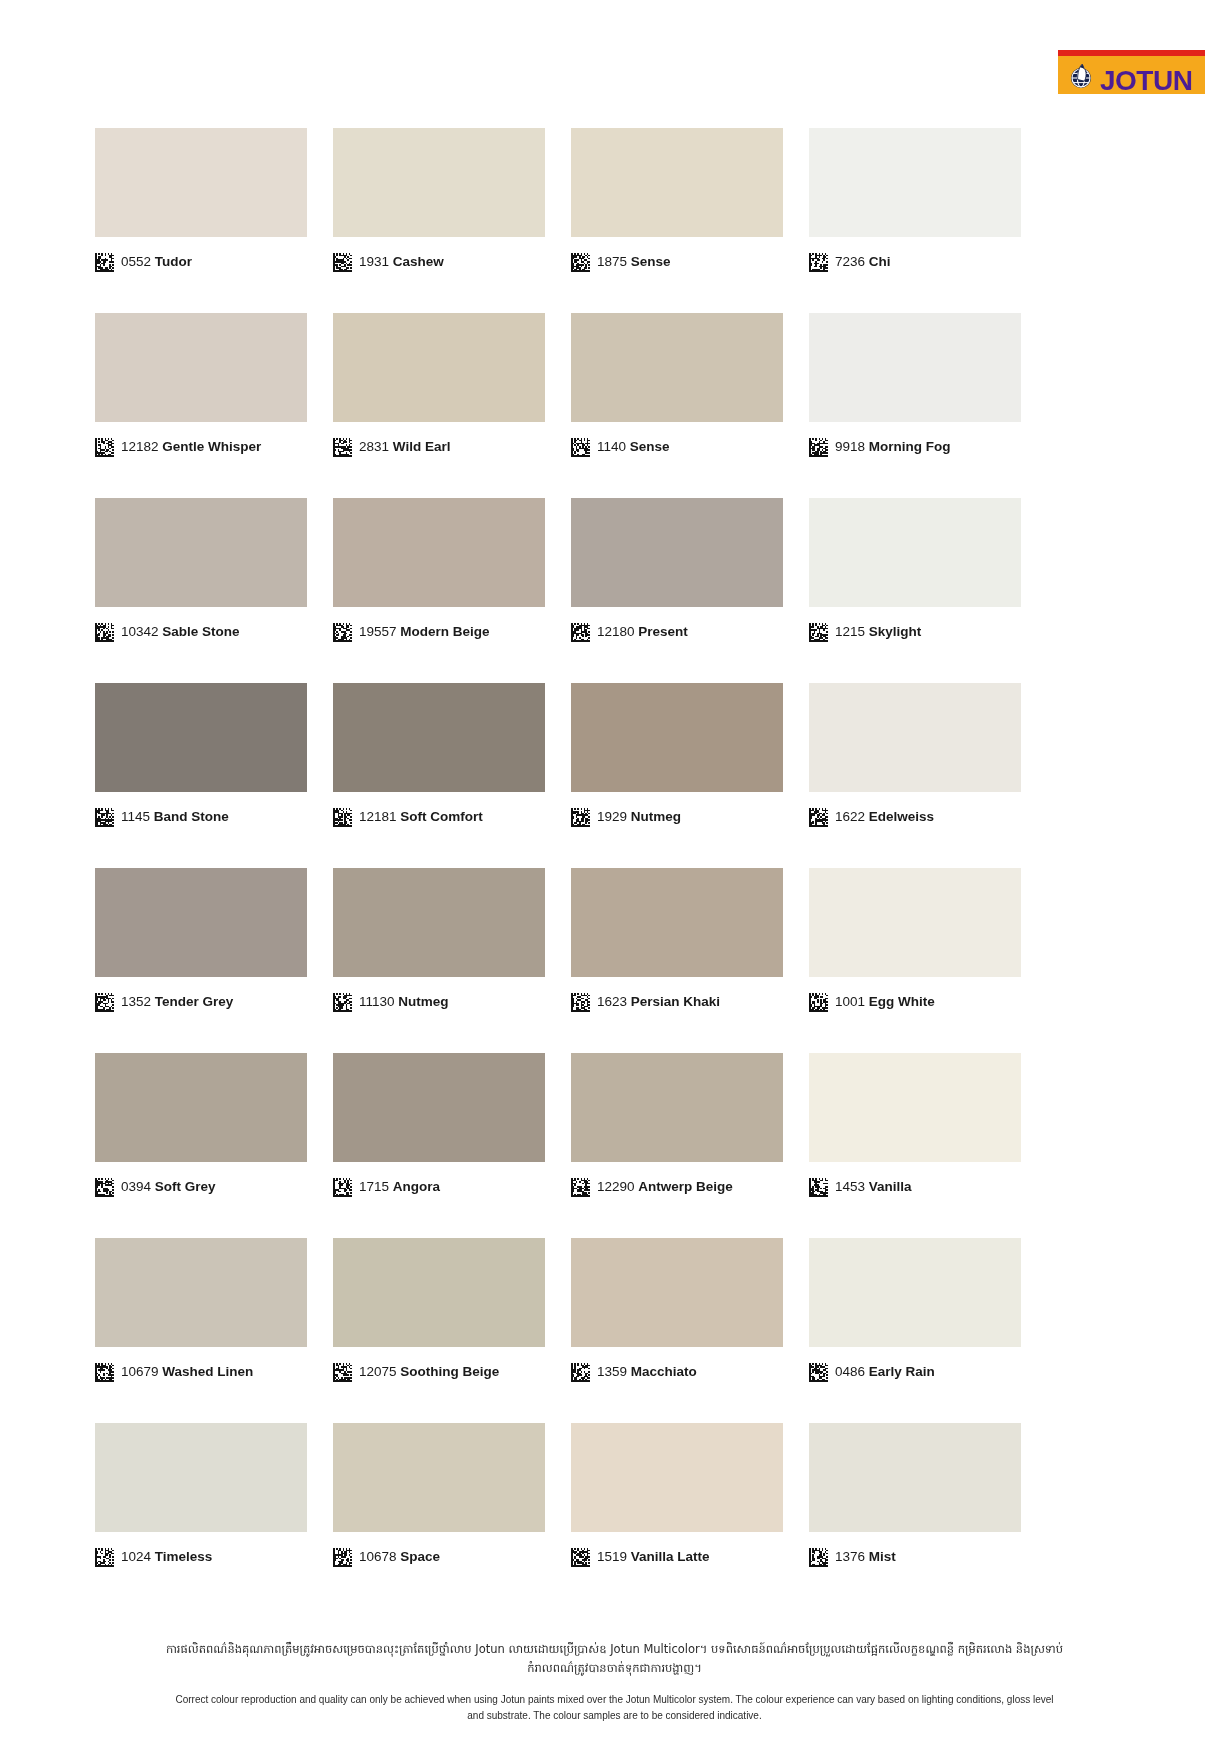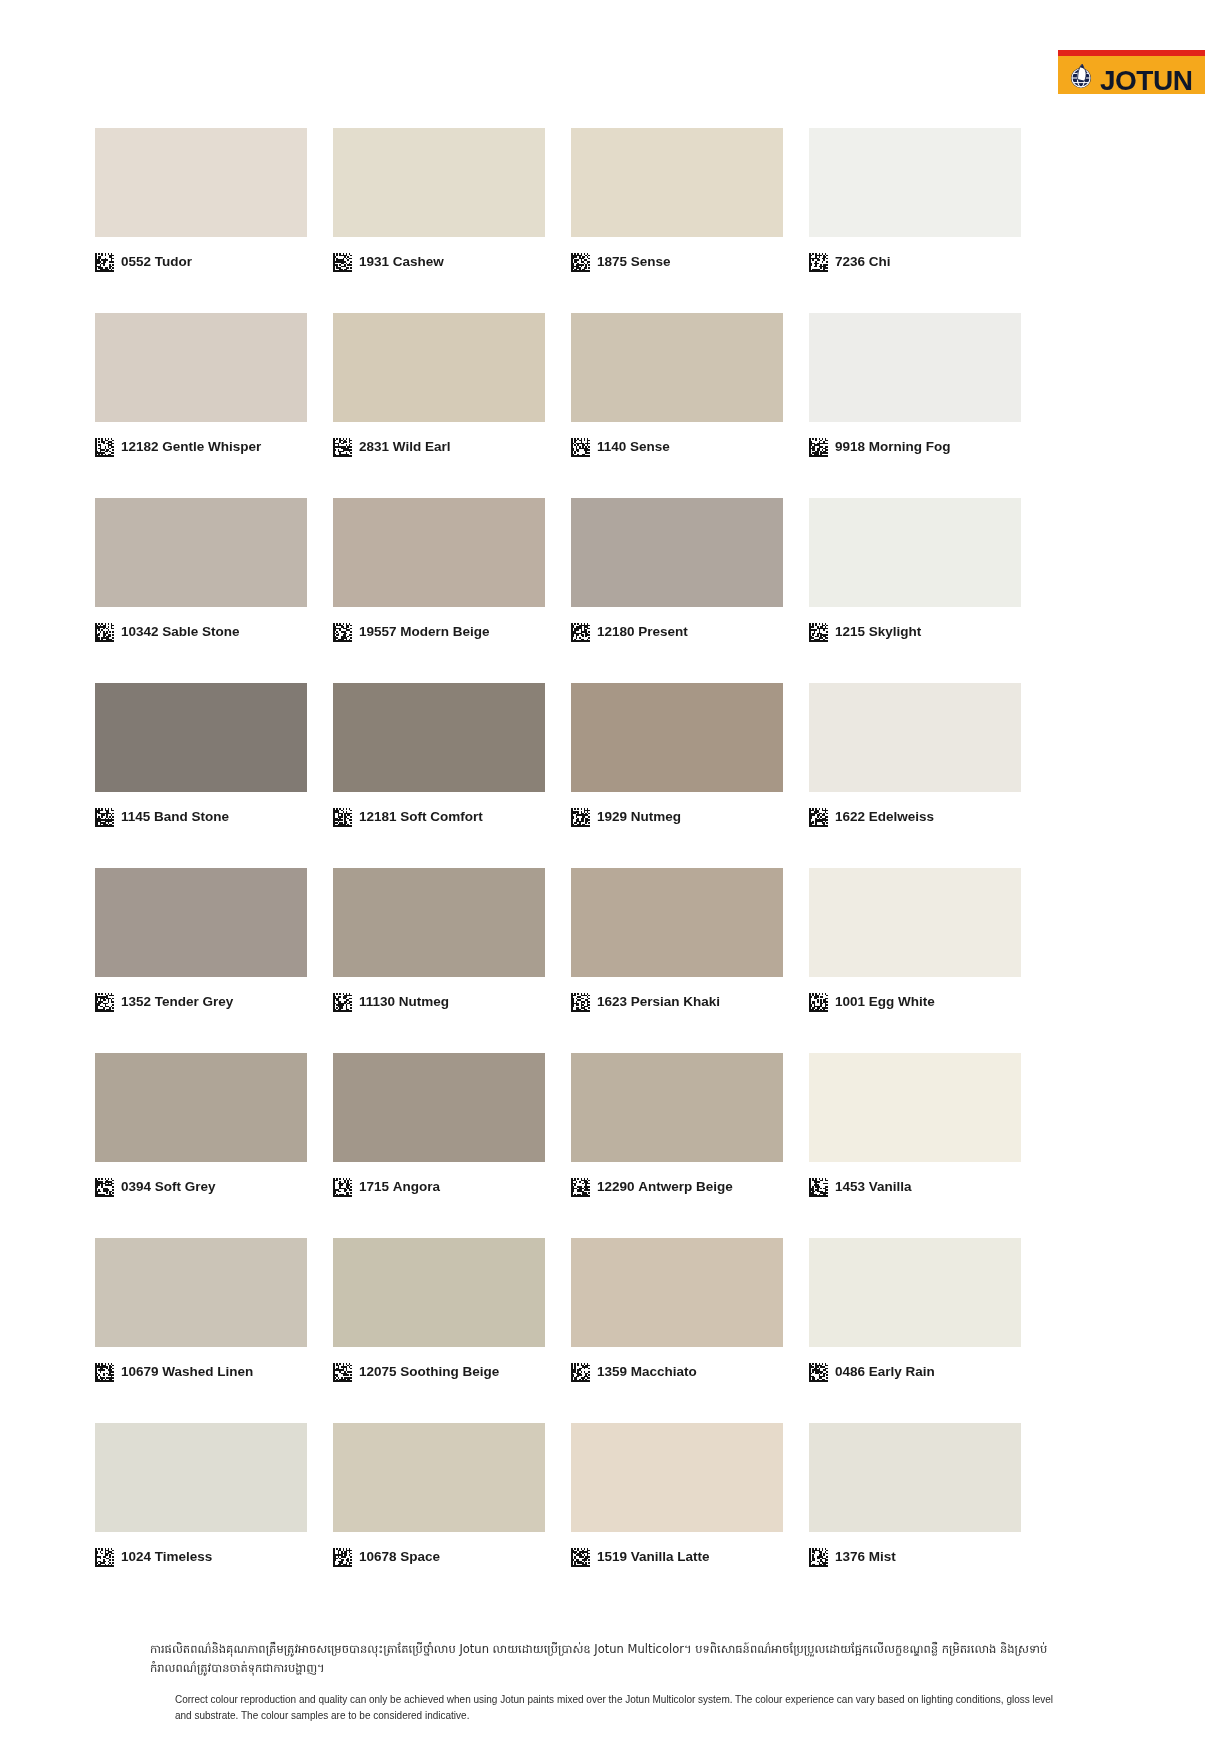--- a/index.html
+++ b/index.html
@@ -49,21 +49,21 @@
     margin-left: 8px;
     margin-top: 5px;
     flex: 0 0 auto;
   }
   .logo-word {
     position: relative;
     font-family: "Liberation Sans", "DejaVu Sans", sans-serif;
     font-weight: bold;
     font-size: 28px;
     letter-spacing: -0.5px;
-    color: #0f172a;
+    color: #4c1d95;
     margin-left: 4px;
     margin-top: 17px;
     line-height: 1;
   }
 
   
   .grid {
     position: absolute;
     top: 128px;
     left: 95px;
@@ -97,33 +97,33 @@
     display: block;
     image-rendering: pixelated;
   }
   .label-text {
     font-size: 13.5px;
     line-height: 1;
     color: #1a1a1a;
     white-space: nowrap;
   }
   .label-text .num {
-    font-weight: bold;
+    font-weight: normal;
   }
   .label-text .nm {
     font-weight: bold;
   }
 
   
   .footer {
     position: absolute;
     left: 95px;
     right: 95px;
     bottom: 30px;
-    text-align: left;
+    text-align: center;
   }
   .footer-km {
     font-family: "DejaVu Sans", sans-serif;
     font-size: 11.5px;
     line-height: 1.65;
     color: #2b2b2b;
     margin-bottom: 14px;
     padding: 0 55px;
   }
   .footer-en {

